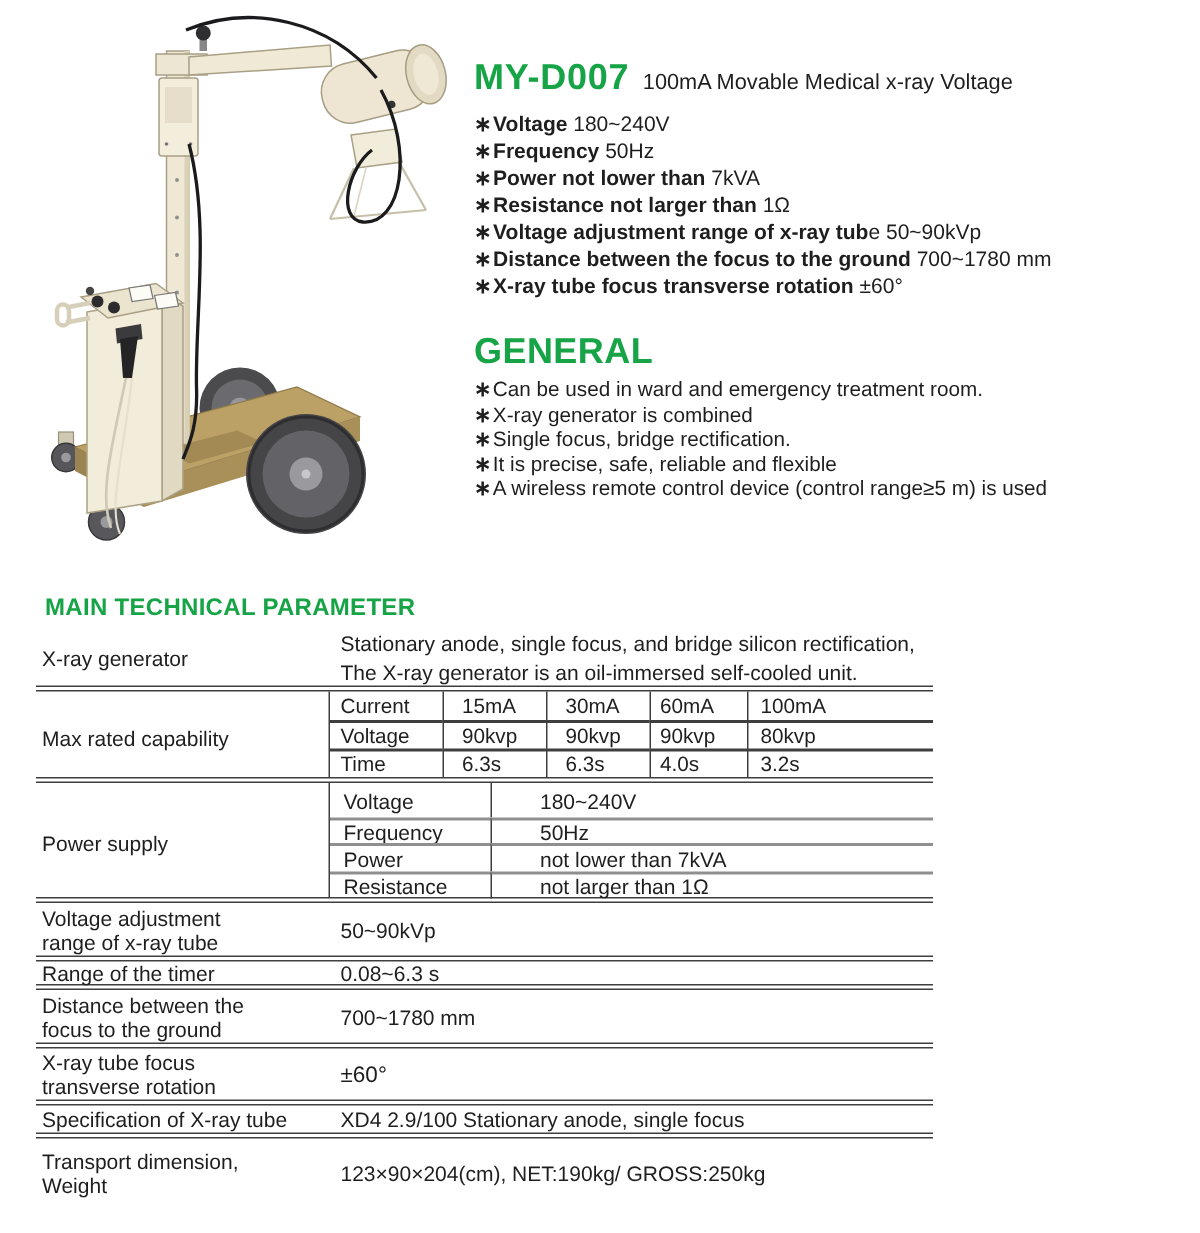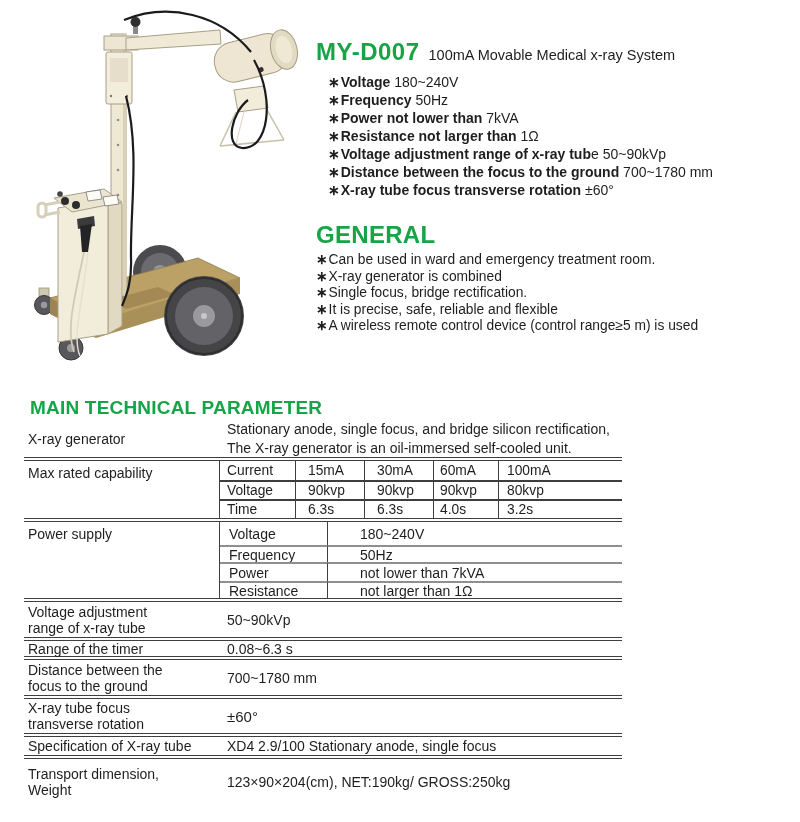--- a/index.html
+++ b/index.html
@@ -5,35 +5,35 @@
   :root{ --green:#16A446; --ink:#1e1e1e; --ldark:#3e3e3e; --lgray:#8f8f8f; }
   html,body{margin:0;padding:0;background:#fff;}
   body{font-family:"Liberation Sans",sans-serif;color:var(--ink);}
   .page{position:relative;width:800px;height:822px;background:#fff;overflow:hidden;}
 
   
   .right-col{position:absolute;left:316px;top:38px;width:480px;}
   .title-row{display:flex;align-items:baseline;gap:9px;}
   .model{font-size:24px;font-weight:700;color:var(--green);letter-spacing:.5px;}
   .subtitle{font-size:14.5px;color:var(--ink);}
-  .spec-list{margin-top:7px;font-size:14px;line-height:18px;margin-left:12px;}
+  .spec-list{margin-top:7px;font-size:14px;line-height:18px;}
   .spec-line .b{font-weight:700;}
   .bullet{font-weight:600;margin-right:1px;}
   .general-heading{margin-top:22px;font-size:24px;font-weight:700;color:var(--green);letter-spacing:.3px;}
   .general-list{margin-top:3px;font-size:13.8px;line-height:16.6px;}
 
   
-  .main-heading{position:absolute;left:30px;top:397px;font-size:19px;font-weight:700;color:var(--green);letter-spacing:.2px;text-align:center;}
+  .main-heading{position:absolute;left:30px;top:397px;font-size:16px;font-weight:700;color:var(--green);letter-spacing:.2px;text-align:center;}
 
   .spec-table{position:absolute;left:24px;top:420px;width:598px;font-size:14px;}
   .rule{height:2px;border-top:1.4px solid var(--ldark);border-bottom:1.4px solid var(--ldark);}
   .trow{display:flex;}
   .label-col{flex:0 0 195px;width:195px;box-sizing:border-box;padding-left:4px;
              display:flex;flex-direction:column;justify-content:center;line-height:16px;}
-  .label-top{justify-content:flex-start;padding-top:4px;}
+  .label-top{justify-content:center;padding-top:4px;}
   .val-col{flex:1;min-width:0;box-sizing:border-box;}
   .val-pad{display:flex;align-items:center;padding-left:8px;height:100%;}
   .sub-border{border-left:1.5px solid var(--ldark);}
 
   #row-generator{height:37px;align-items:center;}
   #row-generator .gline{line-height:18.5px;padding-left:8px;}
 
   #row-maxrated{height:57px;}
   .mr-grid{display:grid;height:100%;grid-template-columns:75px 69px 69px 65px 1fr;grid-template-rows:1fr 1fr 1fr;}
   .mr-grid .cell{display:flex;align-items:center;box-sizing:border-box;padding-left:8px;font-size:13.8px;}
@@ -152,21 +152,21 @@
       <path d="M246,60 C268,100 260,150 234,148 C216,146 224,112 240,100" stroke="#1b1b1d" stroke-width="2.2"></path>
       <path d="M118,96 C132,150 122,210 123,258 C124,284 118,296 114,306" stroke="#1b1b1d" stroke-width="2.2"></path>
       <path d="M76,252 C66,300 58,330 66,352" stroke="#cfc9b8" stroke-width="1.8"></path>
       <path d="M80,252 C74,305 64,338 72,356" stroke="#e4dfd0" stroke-width="1.4"></path>
     </g>
   </svg>
 
   <div class="right-col">
     <div class="title-row">
       <span class="model">MY-D007</span>
-      <span class="subtitle">100mA Movable Medical x-ray System</span>
+      <span class="subtitle">100mA Movable Medical x-ray Voltage</span>
     </div>
 
     <div class="spec-list">
       <div class="spec-line"><span class="bullet">∗</span><span class="b">Voltage</span><span> 180~240V</span></div>
       <div class="spec-line"><span class="bullet">∗</span><span class="b">Frequency</span><span> 50Hz</span></div>
       <div class="spec-line"><span class="bullet">∗</span><span class="b">Power not lower than</span><span> 7kVA</span></div>
       <div class="spec-line"><span class="bullet">∗</span><span class="b">Resistance not larger than</span><span> 1Ω</span></div>
       <div class="spec-line"><span class="bullet">∗</span><span class="b">Voltage adjustment range of x-ray tub</span><span>e 50~90kVp</span></div>
       <div class="spec-line"><span class="bullet">∗</span><span class="b">Distance between the focus to the ground</span><span> 700~1780 mm</span></div>
       <div class="spec-line"><span class="bullet">∗</span><span class="b">X-ray tube focus transverse rotation</span><span> ±60°</span></div>

